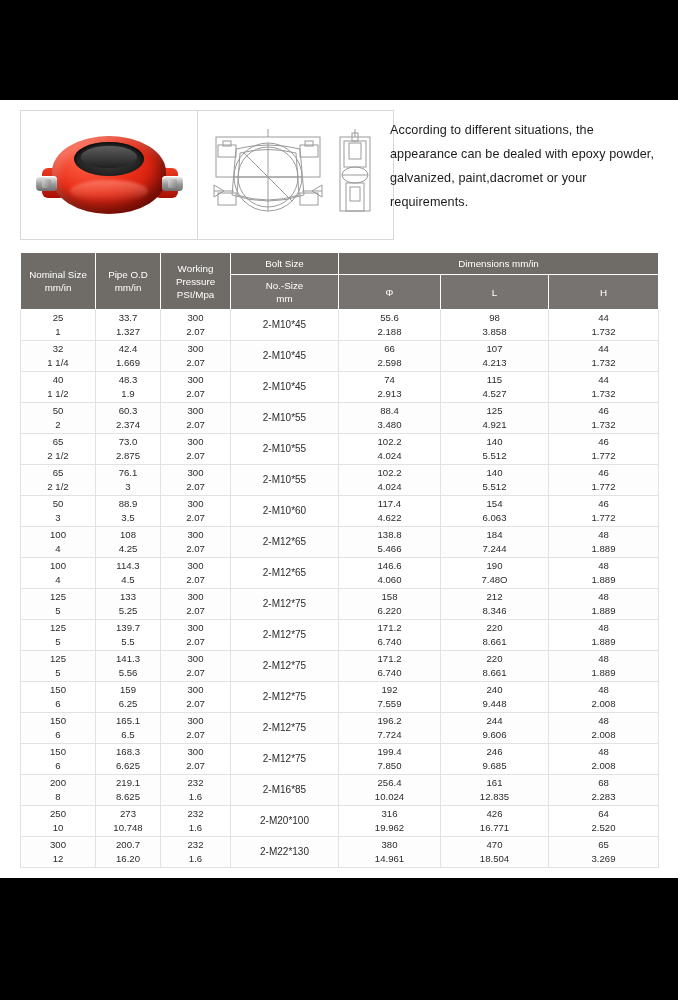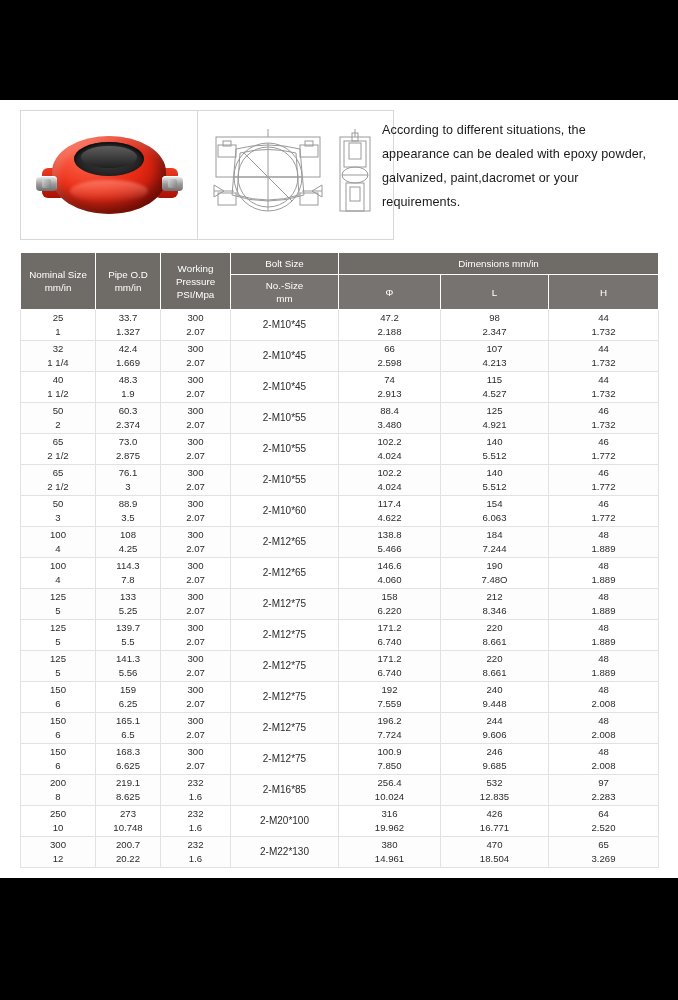--- a/index.html
+++ b/index.html
@@ -34,21 +34,21 @@
   .drawing-frame {
     position: absolute;
     left: 178px; top: 0;
     width: 196px; height: 130px;
     background: #ffffff;
     border: 1px solid #d8d8d8;
     border-left: none;
   }
   .blurb {
     position: absolute;
-    left: 362px; top: 8px;
+    left: 370px; top: 8px;
     width: 272px;
     font-size: 12.6px;
     line-height: 24px;
     color: #1a1a1a;
     letter-spacing: .1px;
   }
 
   
   .coupling { position: absolute; left: 50%; top: 50%; transform: translate(-50%,-50%); width: 150px; height: 86px; }
   .cp-body {
@@ -250,26 +250,26 @@
           <td>
             <span class="mm">33.7</span>
             <span class="inch">1.327</span>
           </td>
           <td>
             <span class="mm">300</span>
             <span class="inch">2.07</span>
           </td>
           <td class="bolt">2-M10*45</td>
           <td>
-            <span class="mm">47.2</span>
+            <span class="mm">55.6</span>
             <span class="inch">2.188</span>
           </td>
           <td>
             <span class="mm">98</span>
-            <span class="inch">2.347</span>
+            <span class="inch">3.858</span>
           </td>
           <td>
             <span class="mm">44</span>
             <span class="inch">1.732</span>
           </td>
         </tr>
         <tr>
           <td>
             <span class="mm">32</span>
             <span class="inch">1 1/4</span>
@@ -458,21 +458,21 @@
             <span class="inch">1.889</span>
           </td>
         </tr>
         <tr>
           <td>
             <span class="mm">100</span>
             <span class="inch">4</span>
           </td>
           <td>
             <span class="mm">114.3</span>
-            <span class="inch">7.8</span>
+            <span class="inch">4.5</span>
           </td>
           <td>
             <span class="mm">300</span>
             <span class="inch">2.07</span>
           </td>
           <td class="bolt">2-M12*65</td>
           <td>
             <span class="mm">146.6</span>
             <span class="inch">4.060</span>
           </td>
@@ -628,21 +628,21 @@
           <td>
             <span class="mm">168.3</span>
             <span class="inch">6.625</span>
           </td>
           <td>
             <span class="mm">300</span>
             <span class="inch">2.07</span>
           </td>
           <td class="bolt">2-M12*75</td>
           <td>
-            <span class="mm">100.9</span>
+            <span class="mm">199.4</span>
             <span class="inch">7.850</span>
           </td>
           <td>
             <span class="mm">246</span>
             <span class="inch">9.685</span>
           </td>
           <td>
             <span class="mm">48</span>
             <span class="inch">2.008</span>
           </td>
@@ -659,25 +659,25 @@
           <td>
             <span class="mm">232</span>
             <span class="inch">1.6</span>
           </td>
           <td class="bolt">2-M16*85</td>
           <td>
             <span class="mm">256.4</span>
             <span class="inch">10.024</span>
           </td>
           <td>
-            <span class="mm">532</span>
+            <span class="mm">161</span>
             <span class="inch">12.835</span>
           </td>
           <td>
-            <span class="mm">97</span>
+            <span class="mm">68</span>
             <span class="inch">2.283</span>
           </td>
         </tr>
         <tr>
           <td>
             <span class="mm">250</span>
             <span class="inch">10</span>
           </td>
           <td>
             <span class="mm">273</span>
@@ -701,21 +701,21 @@
             <span class="inch">2.520</span>
           </td>
         </tr>
         <tr>
           <td>
             <span class="mm">300</span>
             <span class="inch">12</span>
           </td>
           <td>
             <span class="mm">200.7</span>
-            <span class="inch">20.22</span>
+            <span class="inch">16.20</span>
           </td>
           <td>
             <span class="mm">232</span>
             <span class="inch">1.6</span>
           </td>
           <td class="bolt">2-M22*130</td>
           <td>
             <span class="mm">380</span>
             <span class="inch">14.961</span>
           </td>

